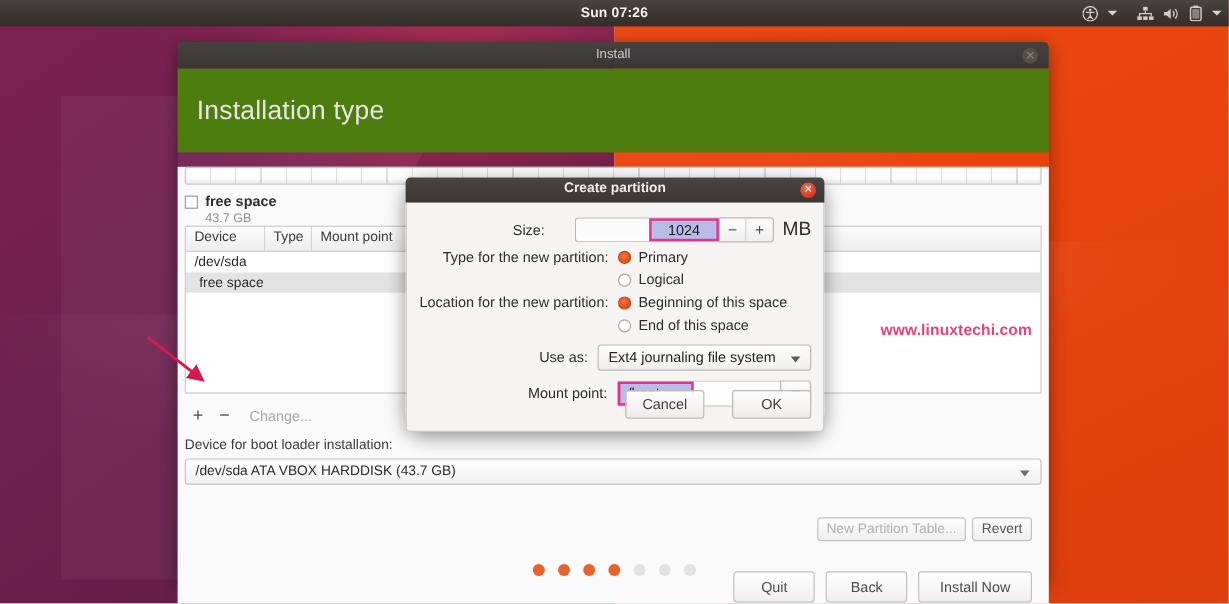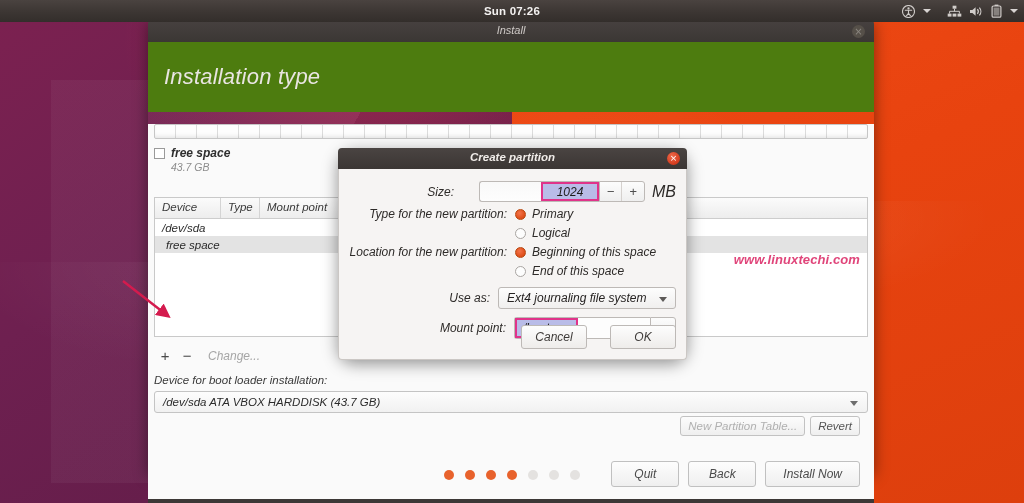--- a/index.html
+++ b/index.html
@@ -59,24 +59,23 @@
     display: flex; align-items: center; gap: 7px;
   }
   .ind { display:flex; align-items:center; opacity:.92; }
   .caret {
     width:0;height:0;border-left:4px solid transparent;border-right:4px solid transparent;
     border-top:4px solid #d8d4d2; margin-left:1px;
   }
 
   
   #installer {
-    position: absolute; left: 148px; top: 20px; width: 726px; height: 453px;
+    position: absolute; left: 148px; top: 35px; width: 726px; height: 453px;
     z-index: 10;
     box-shadow: 0 3px 14px rgba(0,0,0,0.45);
-    font-style: italic;
   }
   #titlebar {
     height: 22px;
     background: linear-gradient(180deg,#474140 0%,#3b3734 100%);
     position: relative;
     border-top-left-radius: 4px; border-top-right-radius: 4px;
   }
   #titlebar-label {
     position:absolute; left:0; right:0; text-align:center; top:4px;
     font-size: 11px; color: #cfcac7;
@@ -123,21 +122,21 @@
   #legend { margin-top: 7px; display:flex; align-items:flex-start; gap:6px; }
   .legend-box {
     width:11px; height:11px; border:1px solid #9a9a9a; background:#fff;
     margin-top:2px; flex:none;
   }
   #legend-name { font-size:12px; font-weight:bold; color:#2e2e2e; }
   #legend-size { font-size:10.5px; color:#8d8d8d; margin-top:1px; }
 
   
   #ptable {
-    margin-top: 24px; border:1px solid #c9c9c9; background:#fff;
+    margin-top: 0; border:1px solid #c9c9c9; background:#fff;
     height: 140px; overflow:hidden;
   }
   #ptable-head {
     display:flex; height:21px; align-items:stretch;
     background: linear-gradient(180deg,#fbfbfb 0%,#ededed 100%);
     border-bottom:1px solid #cdcdcd;
   }
   .th {
     font-size:11.5px; color:#3a3a3a; padding: 3px 7px;
     border-right:1px solid #d4d4d4; white-space:nowrap;
@@ -192,21 +191,20 @@
     font-size:13px; font-weight:bold; color:#e0457a;
     letter-spacing:.1px;
   }
 
   
   #dialog {
     position:absolute; left:338px; top:148px; width:349px; height:212px;
     z-index:30;
     box-shadow: 0 4px 16px rgba(0,0,0,0.42);
     border-radius:16px;
-    font-style:italic;
   }
   #dlg-title {
     height:21px; background:linear-gradient(180deg,#4a4442 0%,#3b3634 100%);
     border-top-left-radius:4px; border-top-right-radius:4px;
     position:relative;
   }
   #dlg-title-text {
     position:absolute; left:0; right:0; text-align:center; top:3px;
     font-size:11.5px; font-weight:bold; color:#f0ece9;
   }

